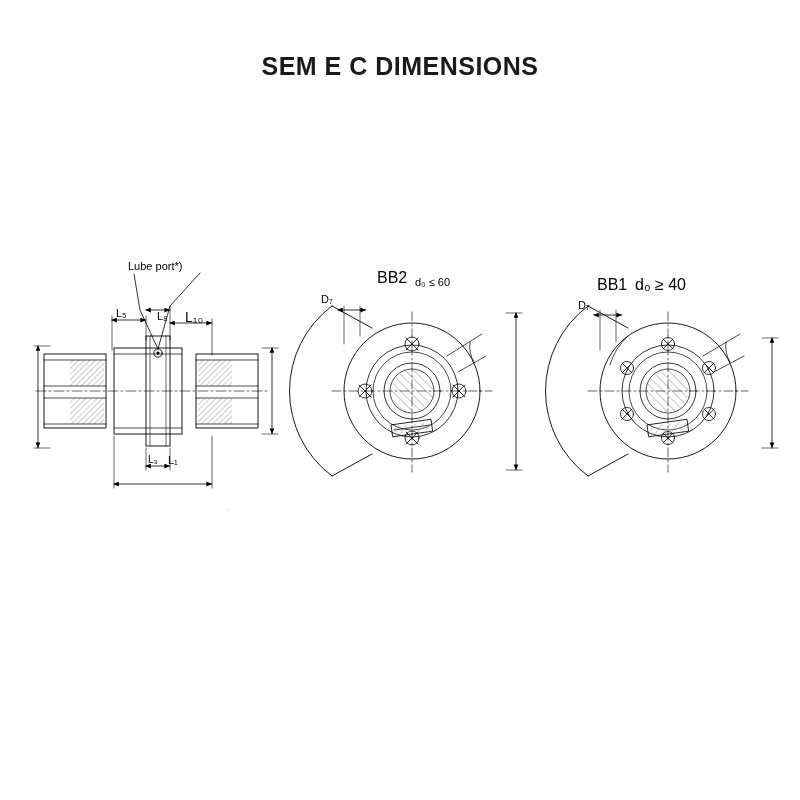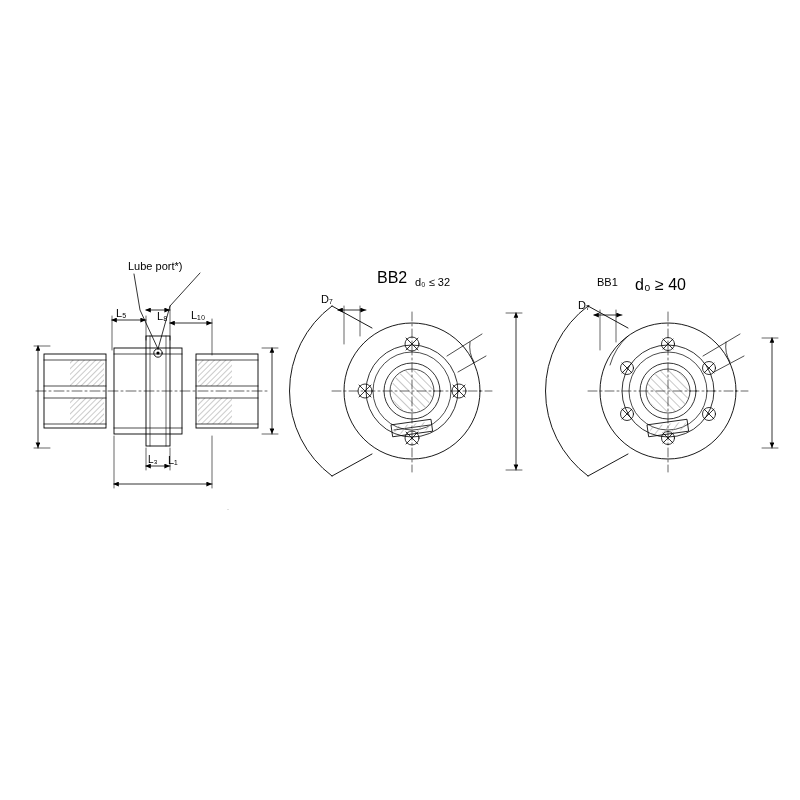--- a/index.html
+++ b/index.html
@@ -41,35 +41,36 @@
   }
   .lbl {
     position: absolute;
     font-family: "Liberation Sans", sans-serif;
     white-space: nowrap;
   }
   
   #lbl-lube  { left: 128px; top: 150px;  font-size: 11px; }
   #lbl-l5    { left: 116px; top: 197px;  font-size: 11px; }
   #lbl-l8    { left: 157px; top: 200px;  font-size: 11px; }
-  #lbl-l10   { left: 191px; top: 199px;  font-size: 11px; }
+  #lbl-l10   { left: 185px; top: 199px;  font-size: 14px; }
   #lbl-l3    { left: 148px; top: 344px;  font-size: 10px; }
   #lbl-l1    { left: 168px; top: 344px;  font-size: 11px; }
   #lbl-bb2   { left: 377px; top: 159px;  font-size: 16px; }
   #lbl-d032  { left: 415px; top: 166px;  font-size: 11px; }
-  #lbl-bb1   { left: 597px; top: 166px;  font-size: 11px; }
+  #lbl-bb1   { left: 597px; top: 166px;  font-size: 16px; }
   #lbl-d040  { left: 635px; top: 166px;  font-size: 16px; }
   #lbl-d7a   { left: 321px; top: 183px;  font-size: 11px; }
   #lbl-d7b   { left: 578px; top: 189px;  font-size: 11px; }
 </style>
 </head>
 <body>
 
 <div id="page">
 
+  <div id="title">SEM E C DIMENSIONS</div>
 
   <div id="drawing">
     <svg width="800" height="400" viewBox="0 0 800 400">
       <defs>
         <pattern id="hatchA" width="6" height="6" patternUnits="userSpaceOnUse" patternTransform="rotate(45)">
           <line x1="0" y1="0" x2="0" y2="6" stroke="#9a9a9a" stroke-width="1.1"></line>
         </pattern>
         <pattern id="hatchB" width="6" height="6" patternUnits="userSpaceOnUse" patternTransform="rotate(-45)">
           <line x1="0" y1="0" x2="0" y2="6" stroke="#9a9a9a" stroke-width="1.1"></line>
         </pattern>
@@ -281,21 +282,21 @@
 
     
     <div class="lbl" id="lbl-lube">Lube port*)</div>
     <div class="lbl" id="lbl-l5">L₅</div>
     <div class="lbl" id="lbl-l8">L₈</div>
     <div class="lbl" id="lbl-l10">L₁₀</div>
     <div class="lbl" id="lbl-l3">L₃</div>
     <div class="lbl" id="lbl-l1">L₁</div>
 
     <div class="lbl" id="lbl-bb2">BB2</div>
-    <div class="lbl" id="lbl-d032">d₀ ≤ 32</div>
+    <div class="lbl" id="lbl-d032">d₀ ≤ 60</div>
     <div class="lbl" id="lbl-d7a">D₇</div>
 
     <div class="lbl" id="lbl-bb1">BB1</div>
     <div class="lbl" id="lbl-d040">d₀ ≥ 40</div>
     <div class="lbl" id="lbl-d7b">D₇</div>
   </div>
 
 </div>
 
 </body></html>

